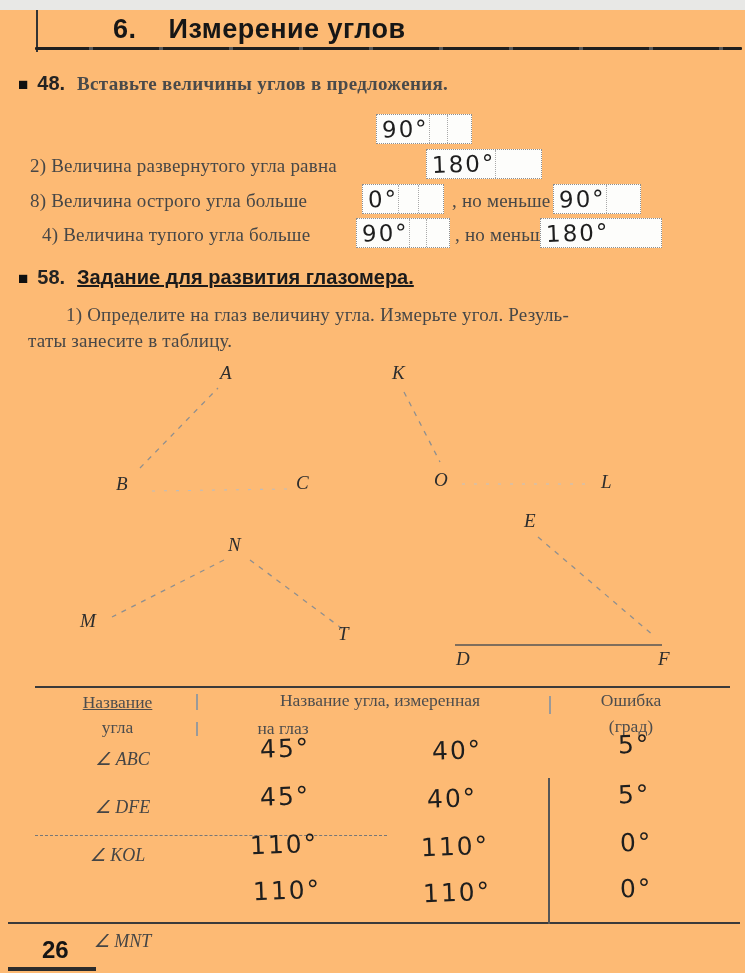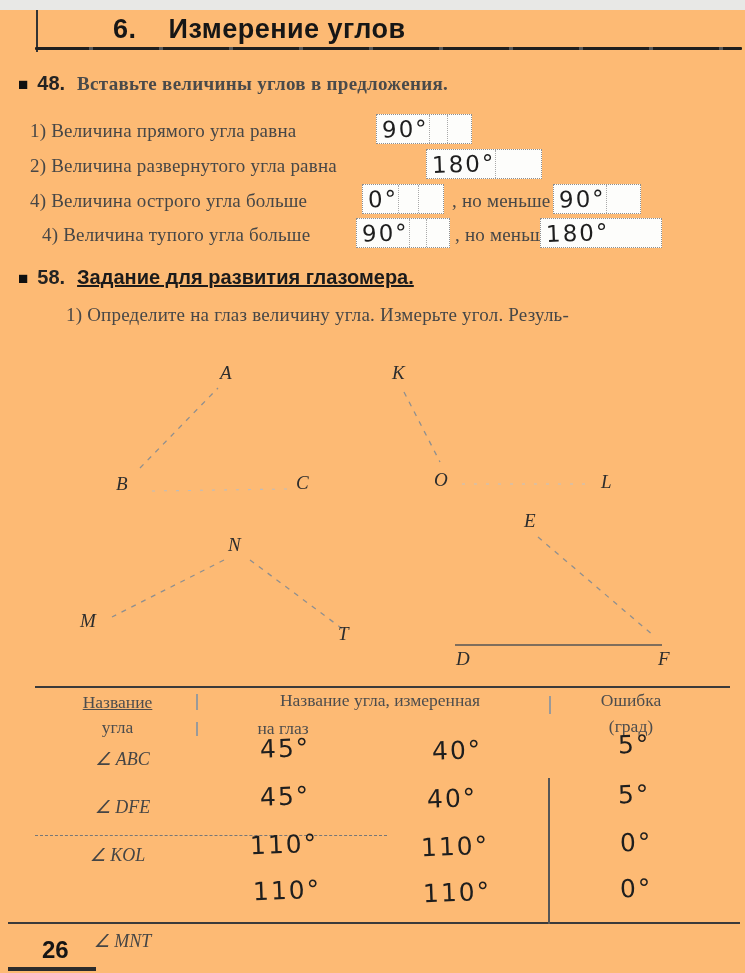--- a/index.html
+++ b/index.html
@@ -63,34 +63,33 @@
     <span class="sec-title" style="margin-left:28px;">Измерение углов</span>
   </div>
   <div class="abs head-rule" style="left:35px;top:37px;width:707px;"></div>
 
   <div class="abs" style="left:18px;top:62px;">
     <span class="bullet">■</span>
     <span class="task-num" style="margin-left:5px;">48.</span>
     <span class="task48-title" style="margin-left:8px;">Вставьте величины углов в предложения.</span>
   </div>
 
-  <span class="abs bodytext" style="left:30px;top:110px;">1) Величина прямого угла равна</span>
   <div class="abs ansbox" style="left:376px;top:104px;width:96px;">
     <span class="hw hw-box">90°</span>
     <span class="emptycell"></span>
     <span class="emptycell"></span>
   </div>
 
   <span class="abs bodytext" style="left:30px;top:145px;">2) Величина развернутого угла равна</span>
   <div class="abs ansbox" style="left:426px;top:139px;width:116px;">
     <span class="hw hw-box">180°</span>
     <span class="emptycell"></span>
   </div>
 
-  <span class="abs bodytext" style="left:30px;top:180px;">4) Величина острого угла больше</span>
+  <span class="abs bodytext" style="left:30px;top:180px;">8) Величина острого угла больше</span>
   <div class="abs ansbox" style="left:362px;top:174px;width:82px;">
     <span class="hw hw-box">0°</span>
     <span class="emptycell"></span>
     <span class="emptycell"></span>
   </div>
   <span class="abs bodytext" style="left:452px;top:180px;">, но меньше</span>
   <div class="abs ansbox" style="left:553px;top:174px;width:88px;">
     <span class="hw hw-box">90°</span>
     <span class="emptycell"></span>
   </div>
@@ -105,20 +104,21 @@
   <div class="abs ansbox" style="left:540px;top:208px;width:122px;">
     <span class="hw hw-box">180°</span>
   </div>
 
   <div class="abs" style="left:18px;top:256px;">
     <span class="bullet">■</span>
     <span class="task-num" style="margin-left:5px;">58.</span>
     <span class="task49-title" style="margin-left:8px;text-decoration:underline;">Задание для развития глазомера.</span>
   </div>
   <span class="abs bodytext" style="left:66px;top:294px;">1) Определите на глаз величину угла. Измерьте угол. Резуль-</span>
+  <span class="abs bodytext" style="left:28px;top:320px;">таты занесите в таблицу.</span>
 
   <svg class="abs" style="left:0;top:0;" width="745" height="973" viewBox="0 0 745 973">
 
     <line x1="140" y1="458" x2="218" y2="378" stroke="#8f8f8f" stroke-width="1.3" stroke-dasharray="5 6"></line>
     <line x1="152" y1="481" x2="288" y2="479" stroke="#bdbdbd" stroke-width="1.1" stroke-dasharray="3 9"></line>
 
     <line x1="404" y1="382" x2="440" y2="452" stroke="#8f8f8f" stroke-width="1.3" stroke-dasharray="5 6"></line>
     <line x1="462" y1="474" x2="594" y2="474" stroke="#c2c2c2" stroke-width="1.1" stroke-dasharray="3 9"></line>
 
     <line x1="224" y1="550" x2="112" y2="607" stroke="#8f8f8f" stroke-width="1.3" stroke-dasharray="5 6"></line>

